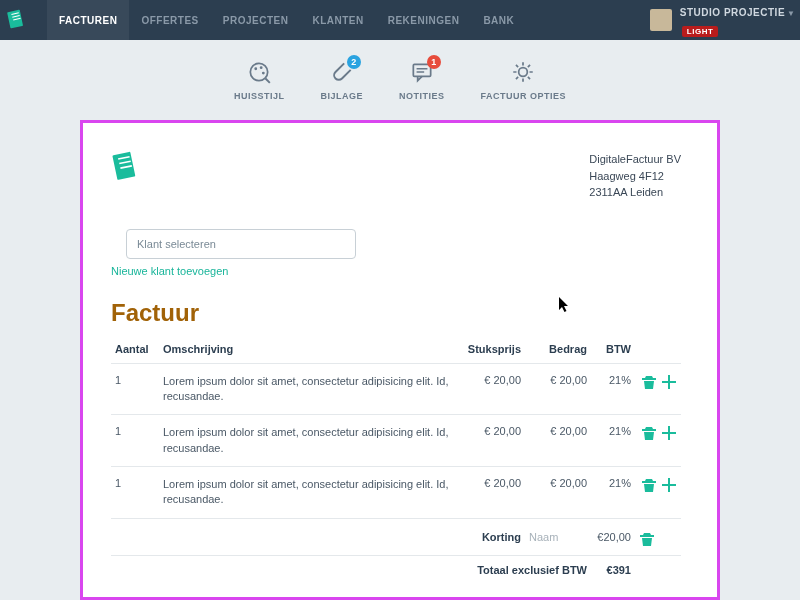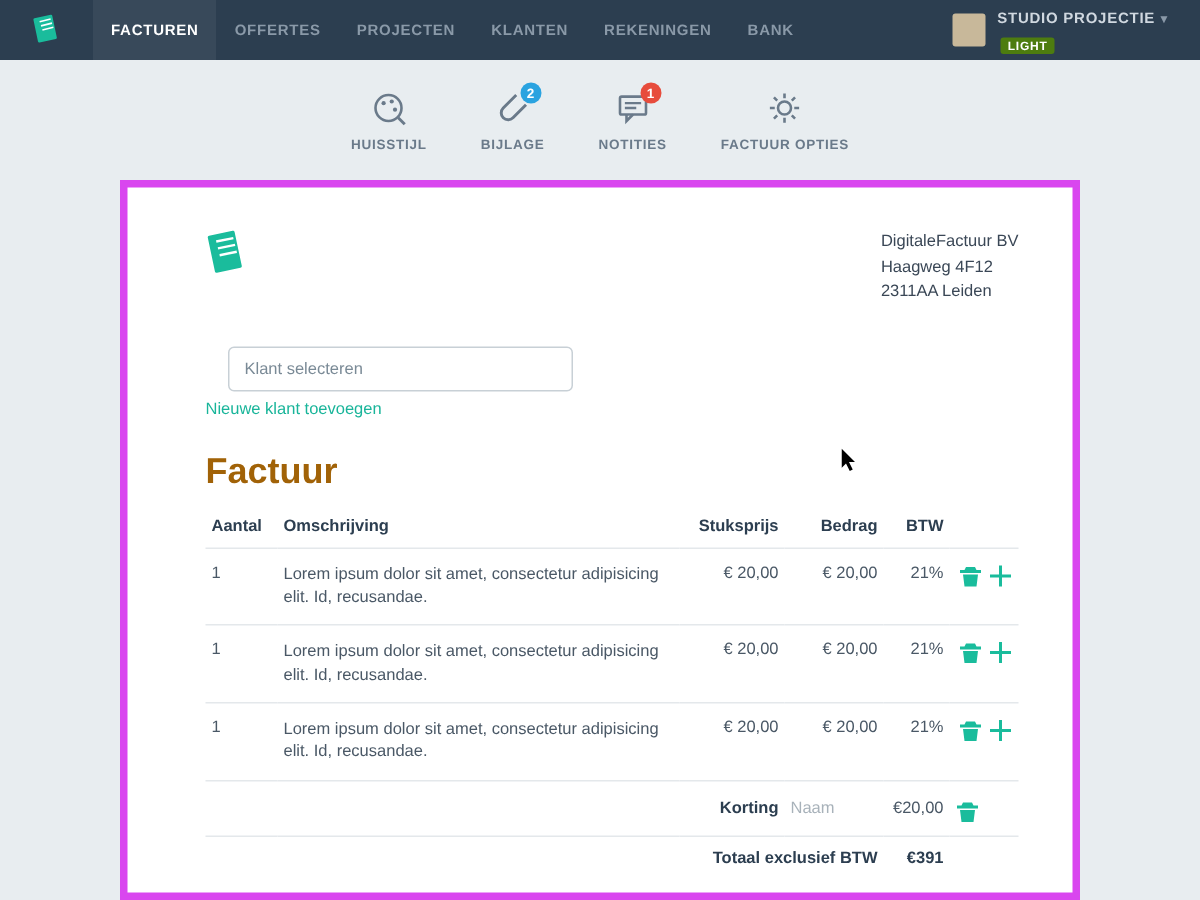--- a/index.html
+++ b/index.html
@@ -1,34 +1,34 @@
 <!DOCTYPE html>
 <html><head>
 <meta charset="utf-8">
 <style>
   * { box-sizing: border-box; margin: 0; padding: 0; }
   body { font-family: -apple-system, BlinkMacSystemFont, "Segoe UI", Helvetica, Arial, sans-serif; background: #e8edf0; width: 800px; height: 600px; overflow: hidden; color: #3a4756; }
-  .topbar { background: #2c3e50; height: 40px; display: flex; align-items: center; padding: 0 20px; }
+  .topbar { background: #2c3e50; height: 40px; display: flex; align-items: center; padding: 0 5px; }
   .logo { width: 22px; height: 22px; margin-right: 20px; }
   .nav { display: flex; gap: 0; }
   .nav-item { font-size: 10px; font-weight: 700; letter-spacing: 0.5px; color: #8a99a8; padding: 0 12px; height: 40px; display: flex; align-items: center; cursor: pointer; }
   .nav-item.active { color: #fff; background: rgba(255,255,255,0.06); }
   .topbar-spacer { flex: 1; }
   .user { display: flex; align-items: center; gap: 8px; }
   .avatar { width: 22px; height: 22px; background:#c8b89a; border-radius:2px; }
   .user-name { font-size: 10px; font-weight:700; color:#d0d8e0; letter-spacing:0.5px; }
   .chev { color:#8a99a8; font-size:8px; margin-left:2px;}
-  .badge-light { background:#4d7c0f; color:#fff; font-size:8px; font-weight:700; padding:1px 5px; border-radius:2px; letter-spacing:0.5px; margin-left:2px;}
+  .badge-light { background:#b91c1c; color:#fff; font-size:8px; font-weight:700; padding:1px 5px; border-radius:2px; letter-spacing:0.5px; margin-left:2px;}
   .toolbar { height: 80px; display:flex; justify-content:center; align-items:center; gap: 36px; background:#e8edf0; }
   .tool { display:flex; flex-direction:column; align-items:center; gap:6px; cursor:pointer; position:relative; }
   .tool-icon { width:26px; height:26px; color:#6a7a8a; position:relative; }
   .tool-label { font-size:9px; font-weight:700; letter-spacing:0.5px; color:#6a7a8a; }
   .notif { position:absolute; top:-4px; right:-6px; background:#e74c3c; color:#fff; border-radius:50%; width:14px; height:14px; font-size:9px; font-weight:700; display:flex; align-items:center; justify-content:center; }
   .notif.blue { background:#2aa3e0; }
-  .sheet { background:#fff; margin: 0 auto; width: 640px; border:5px solid #d946ef; padding: 28px 36px 0 52px; height: 480px; overflow:hidden; position:relative; }
+  .sheet { background:#fff; margin: 0 auto; width: 640px; border:3px solid #d946ef; padding: 28px 36px 0 28px; height: 480px; overflow:hidden; position:relative; }
   .sheet-head { display:flex; justify-content:space-between; margin-bottom: 28px; }
   .doc-logo { width:28px; height:32px; }
   .company { font-size:11px; line-height:1.5; color:#3a4756; }
   .klant-input { width: 230px; border:1px solid #c8d0d6; border-radius:4px; padding:8px 10px; font-size:11px; color:#7a8a96; cursor:text;margin-left:15px; }
   .newklant { font-size:11px; color:#19b59a; margin-top:6px; cursor:pointer; }
   h1 { font-size:24px; font-weight:800; color:#a16207; margin:22px 0 10px 0; }
   table { width:100%; border-collapse:collapse; font-size:11px; }
   th { text-align:left; font-weight:700; color:#2c3e50; padding:6px 4px 8px 4px; }
   th.r, td.r { text-align:right; }
   tbody tr { border-top:1px solid #e4e8eb; }

